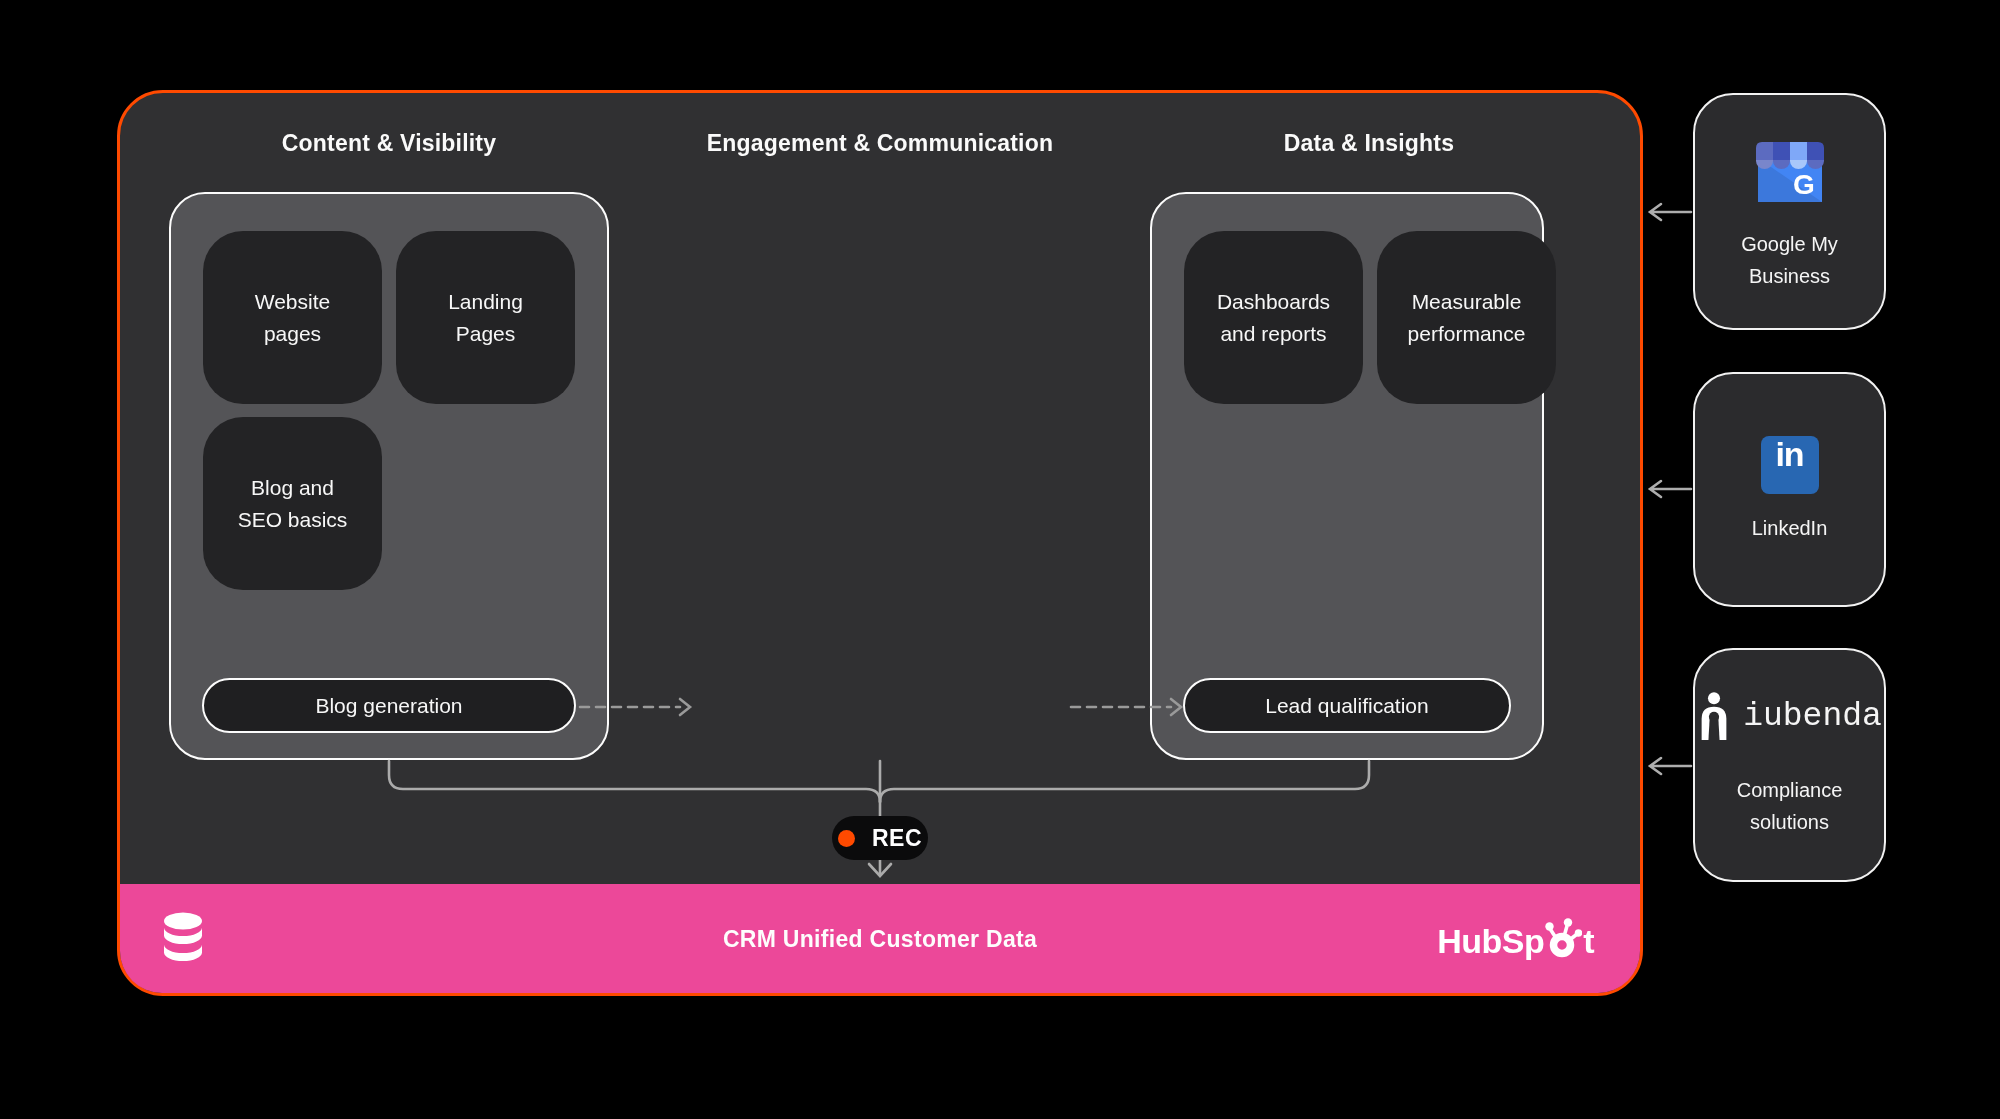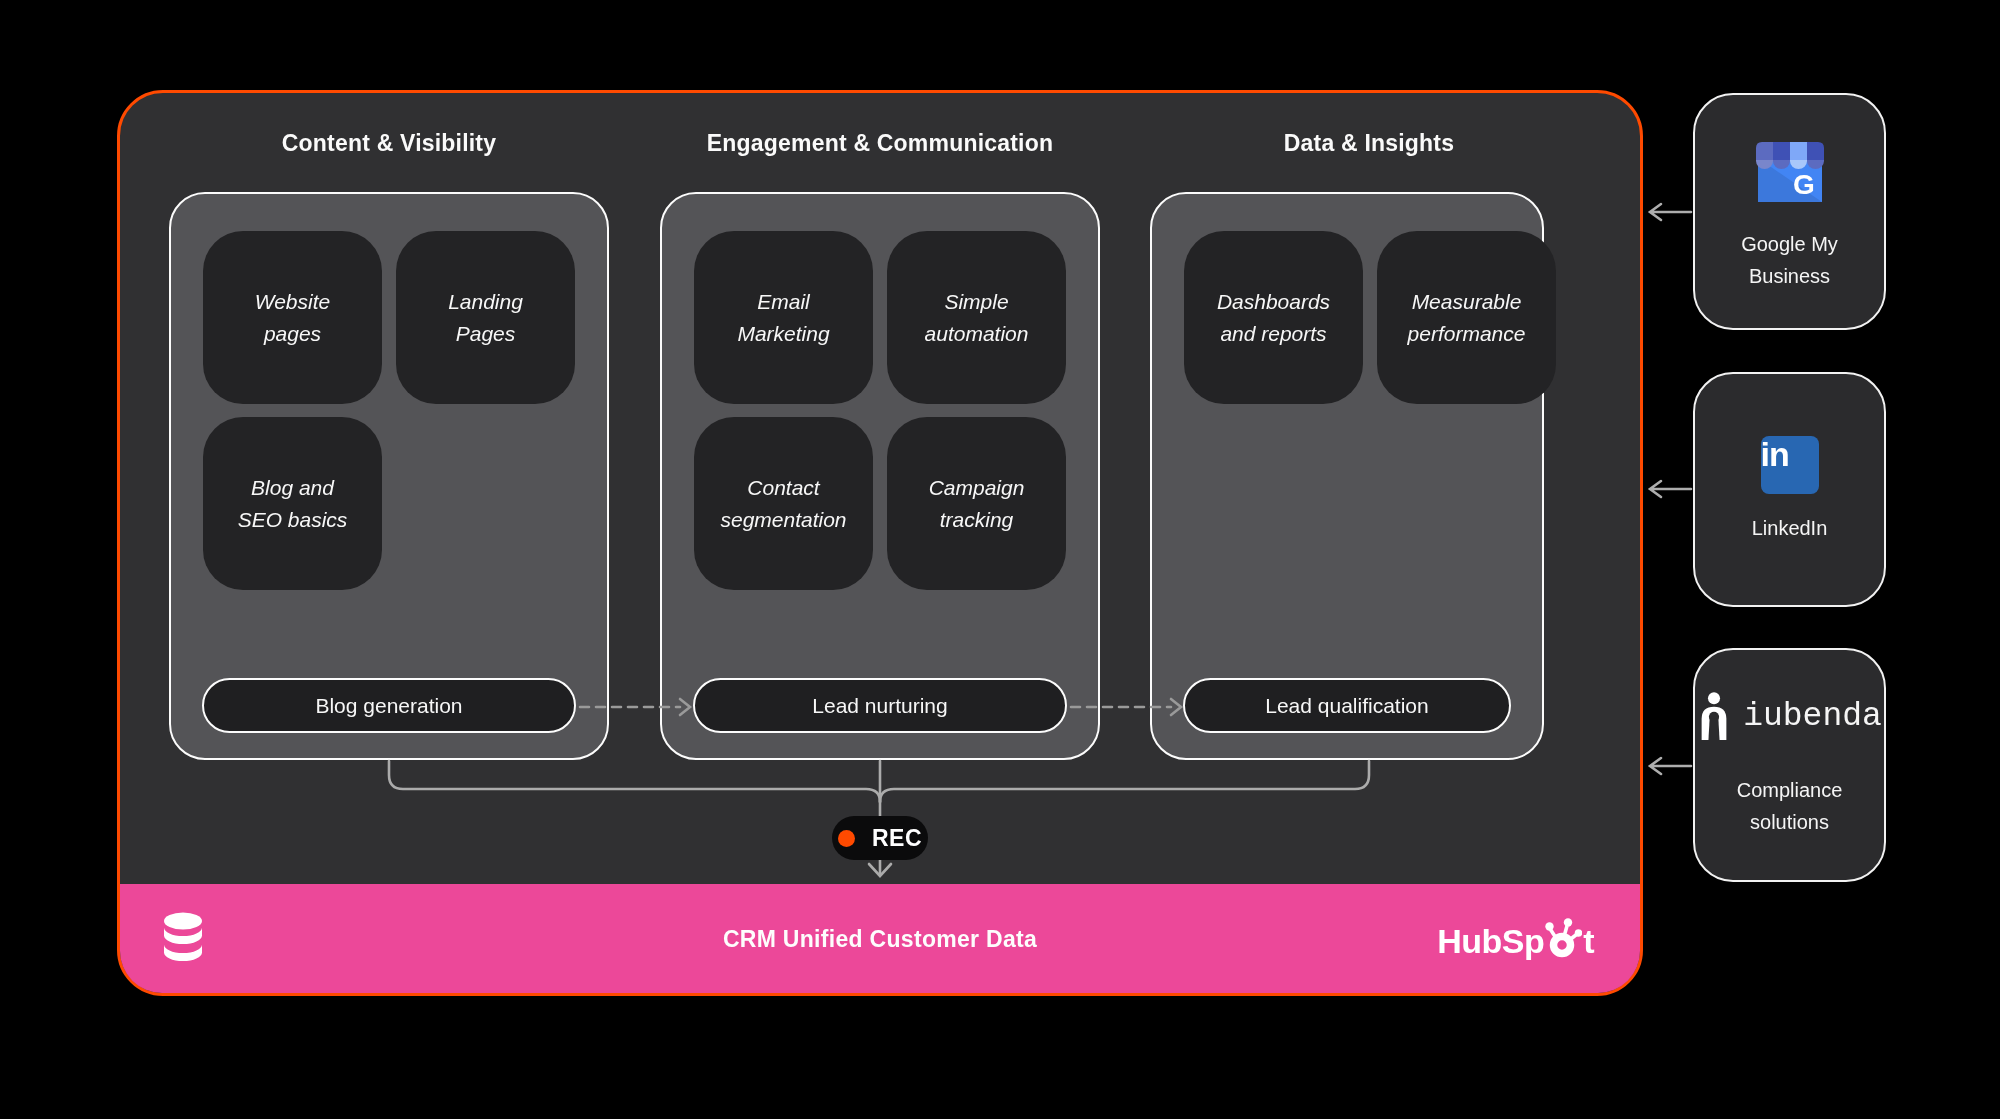--- a/index.html
+++ b/index.html
@@ -24,21 +24,21 @@
     position:absolute;top:99px;height:568px;background:#545457;
     border:2.5px solid #FCFCFC;border-radius:36px;box-sizing:border-box;
   }
   .panel-1{left:49px;width:440px;}
   .panel-2{left:540px;width:440px;}
   .panel-3{left:1030px;width:394px;}
   .card{
     position:absolute;width:179px;height:173px;background:#232325;
     border-radius:40px;display:flex;align-items:center;justify-content:center;
     text-align:center;font-size:21px;font-weight:500;line-height:32px;
-    color:#F7F7F7;white-space:pre-line;font-style:italic;
+    color:#F7F7F7;white-space:pre-line;
   }
   .card-a{left:32px;top:37px;}
   .card-b{left:225px;top:37px;}
   .card-c{left:32px;top:223px;}
   .card-d{left:225px;top:223px;}
   .pill{
     position:absolute;left:31px;right:31px;bottom:25px;height:55px;
     background:#1F1F21;border:2.5px solid #FCFCFC;border-radius:30px;
     box-sizing:border-box;display:flex;align-items:center;justify-content:center;
     font-size:21px;font-weight:400;color:#F7F7F7;
@@ -74,21 +74,21 @@
     border:2.5px solid #F2F2F2;border-radius:40px;box-sizing:border-box;
     display:flex;flex-direction:column;align-items:center;justify-content:center;
     text-align:center;z-index:2;
   }
   .int-gmb{top:93px;height:237px;}
   .int-li{top:372px;height:235px;}
   .int-iu{top:648px;height:234px;}
   .int-label{font-size:20px;line-height:32px;color:#F5F5F5;white-space:pre-line;margin-top:18px;}
   .li-badge{
     width:58px;height:58px;background:#2867B2;border-radius:8px;
-    display:flex;align-items:center;justify-content:flex-start;
+    display:flex;align-items:center;justify-content:center;
     font-size:34px;font-weight:800;color:#fff;letter-spacing:-1px;padding-bottom:20px;
     box-sizing:border-box;
   }
   .iu-row{display:flex;align-items:center;gap:12px;}
   .iu-word{font-family:Liberation Mono, monospace;font-size:33px;color:#F5F5F5;text-align:right;}
 </style>
 </head>
 <body>
 
 <div class="main">
@@ -100,31 +100,20 @@
   <div class="panel panel-1">
     <div class="card card-a">Website
 pages</div>
     <div class="card card-b">Landing
 Pages</div>
     <div class="card card-c">Blog and
 SEO basics</div>
     <div class="pill">Blog generation</div>
   </div>
 
-  <div class="panel panel-2">
-    <div class="card card-a">Email
-Marketing</div>
-    <div class="card card-b">Simple
-automation</div>
-    <div class="card card-c">Contact
-segmentation</div>
-    <div class="card card-d">Campaign
-tracking</div>
-    <div class="pill">Lead nurturing</div>
-  </div>
 
   <div class="panel panel-3">
     <div class="card card-a">Dashboards
 and reports</div>
     <div class="card card-b">Measurable
 performance</div>
     <div class="pill">Lead qualification</div>
   </div>
 
   <div class="crm-bar">

